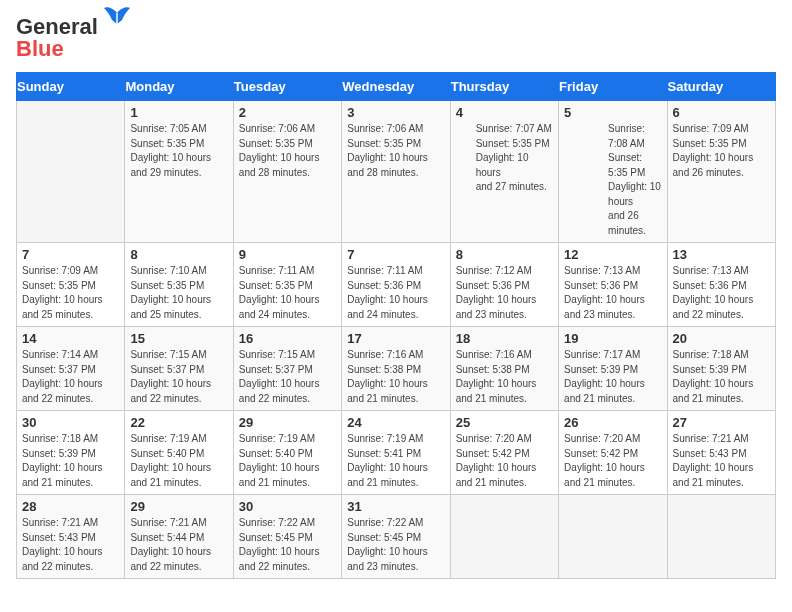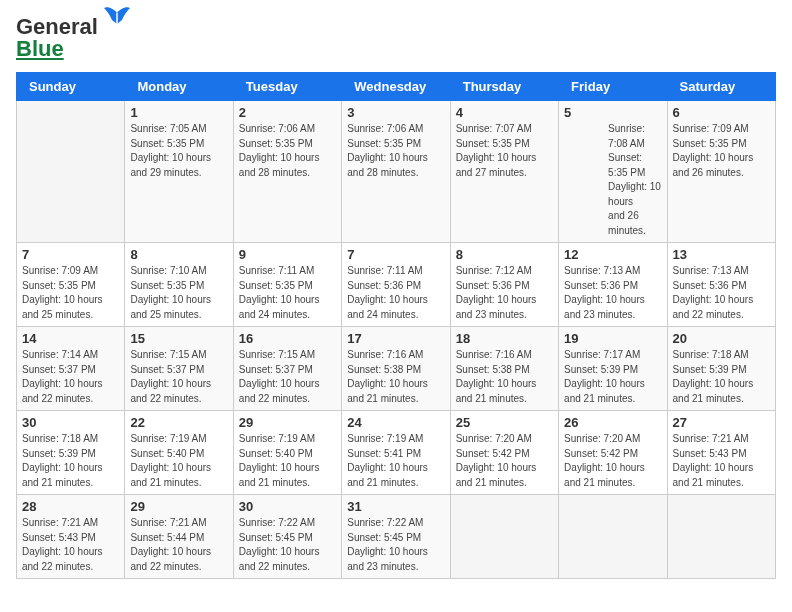--- a/index.html
+++ b/index.html
@@ -42,21 +42,21 @@
       color: #555;
     }
     .calendar {
       width: 100%;
       border-collapse: collapse;
       font-size: 11px;
     }
     .calendar thead th {
       background: #1a73e8;
       color: #fff;
-      padding: 6px 12px;
+      padding: 6px 0;
       text-align: left;
       font-size: 13px;
       font-weight: bold;
       border: 1px solid #1a73e8;
     }
     .calendar tbody td {
       border: 1px solid #ccc;
       vertical-align: top;
       padding: 4px 5px;
       width: calc(100% / 7);
@@ -85,21 +85,21 @@
       background: #f5f5f5 !important;
     }
   </style>
 </head>
 <body>
 
 <div class="header">
   <div class="logo">
     <div style="display:flex;">
       <span class="logo-text">
-        <span style="color:#333;">General</span><br><span class="blue" style="color:#15803d;text-decoration:underline;">Blue</span>
+        <span style="color:#333;">General</span><br><span class="blue" style="color:#ef4444;">Blue</span>
       </span>
       <svg style="margin-left:4px;margin-top:-10px;" width="30" height="22" viewBox="0 0 30 22">
         <path d="M28,2 C24,0 18,3 15,7 C12,3 6,0 2,2 C5,5 8,9 10,14 L15,18 L20,14 C22,9 25,5 28,2Z" fill="#1a73e8"></path>
         <path d="M15,7 L15,18" stroke="#fff" stroke-width="1.5" fill="none"></path>
       </svg>
     </div>
   </div>
   <div class="title-block">
     <div class="month-title"></div>
     <div class="location"></div>
@@ -137,21 +137,21 @@
         </td>
         <td>
           <span class="day-number">3</span>
           <div class="day-info" style="white-space: pre-line;">Sunrise: 7:06 AM
 Sunset: 5:35 PM
 Daylight: 10 hours
 and 28 minutes.</div>
         </td>
         <td>
           <span class="day-number">4</span>
-          <div class="day-info" style="white-space: pre-line;">Sunrise: 7:07 AM
+          <div class="day-info" style="white-space: pre-line; margin-left: 20px;">Sunrise: 7:07 AM
 Sunset: 5:35 PM
 Daylight: 10 hours
 and 27 minutes.</div>
         </td>
         <td>
           <span class="day-number">5</span>
           <div class="day-info" style="white-space: pre-line; margin-left: 44px;">Sunrise: 7:08 AM
 Sunset: 5:35 PM
 Daylight: 10 hours
 and 26 minutes.</div>

